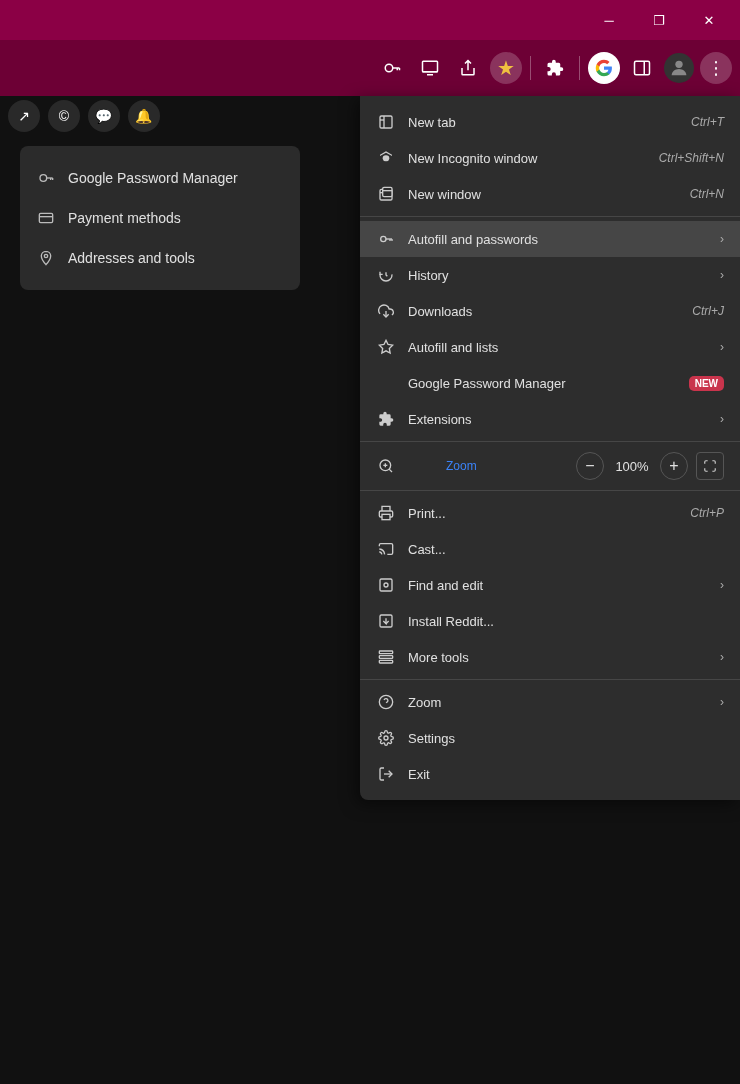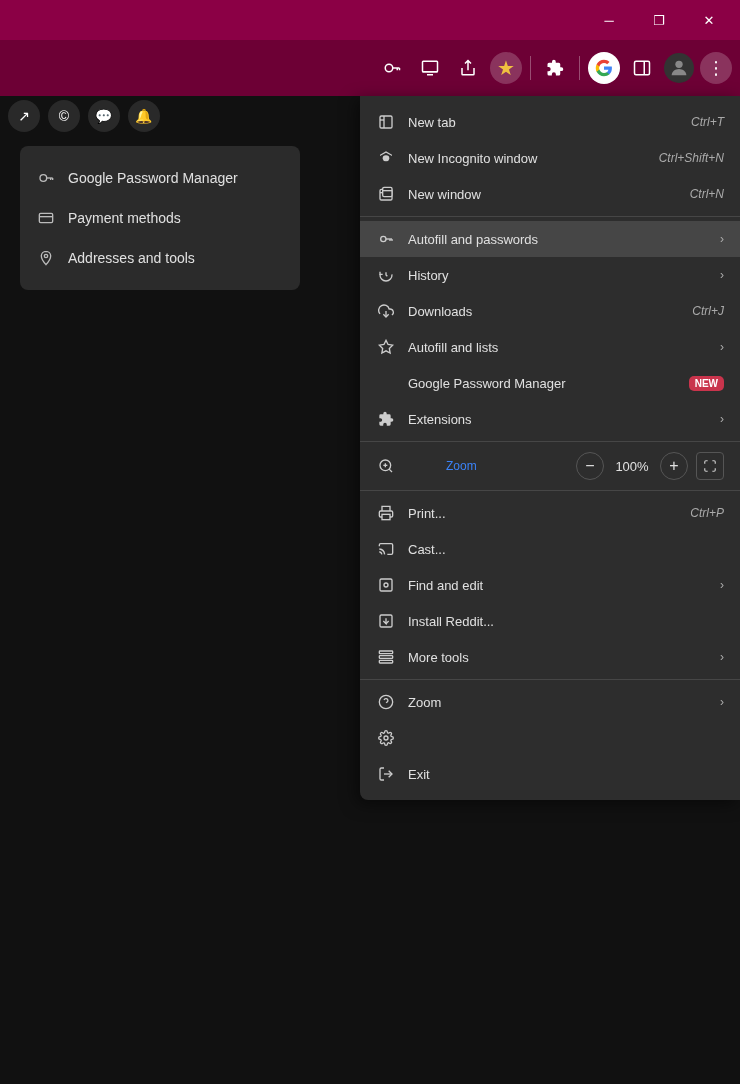--- a/index.html
+++ b/index.html
@@ -628,20 +628,21 @@
       <span class="menu-item-arrow">›</span>
     </div>
 
     <div class="menu-item">
       <div class="menu-item-icon">
         <svg width="16" height="16" viewBox="0 0 24 24" fill="none" stroke="#ccc" stroke-width="2">
           <circle cx="12" cy="12" r="3"></circle>
           <path d="M19.4 15a1.65 1.65 0 00.33 1.82l.06.06a2 2 0 010 2.83 2 2 0 01-2.83 0l-.06-.06a1.65 1.65 0 00-1.82-.33 1.65 1.65 0 00-1 1.51V21a2 2 0 01-4 0v-.09A1.65 1.65 0 009 19.4a1.65 1.65 0 00-1.82.33l-.06.06a2 2 0 01-2.83-2.83l.06-.06A1.65 1.65 0 004.68 15a1.65 1.65 0 00-1.51-1H3a2 2 0 010-4h.09A1.65 1.65 0 004.6 9a1.65 1.65 0 00-.33-1.82l-.06-.06a2 2 0 012.83-2.83l.06.06A1.65 1.65 0 009 4.68a1.65 1.65 0 001-1.51V3a2 2 0 014 0v.09a1.65 1.65 0 001 1.51 1.65 1.65 0 001.82-.33l.06-.06a2 2 0 012.83 2.83l-.06.06A1.65 1.65 0 0019.4 9a1.65 1.65 0 001.51 1H21a2 2 0 010 4h-.09a1.65 1.65 0 00-1.51 1z"></path>
         </svg>
       </div>
+      <span class="menu-item-label">Settings</span>
     </div>
 
     <div class="menu-item">
       <div class="menu-item-icon">
         <svg width="16" height="16" viewBox="0 0 24 24" fill="none" stroke="#ccc" stroke-width="2">
           <path d="M9 21H5a2 2 0 01-2-2V5a2 2 0 012-2h4"></path>
           <polyline points="16 17 21 12 16 7"></polyline>
           <line x1="21" y1="12" x2="9" y2="12"></line>
         </svg>
       </div>

